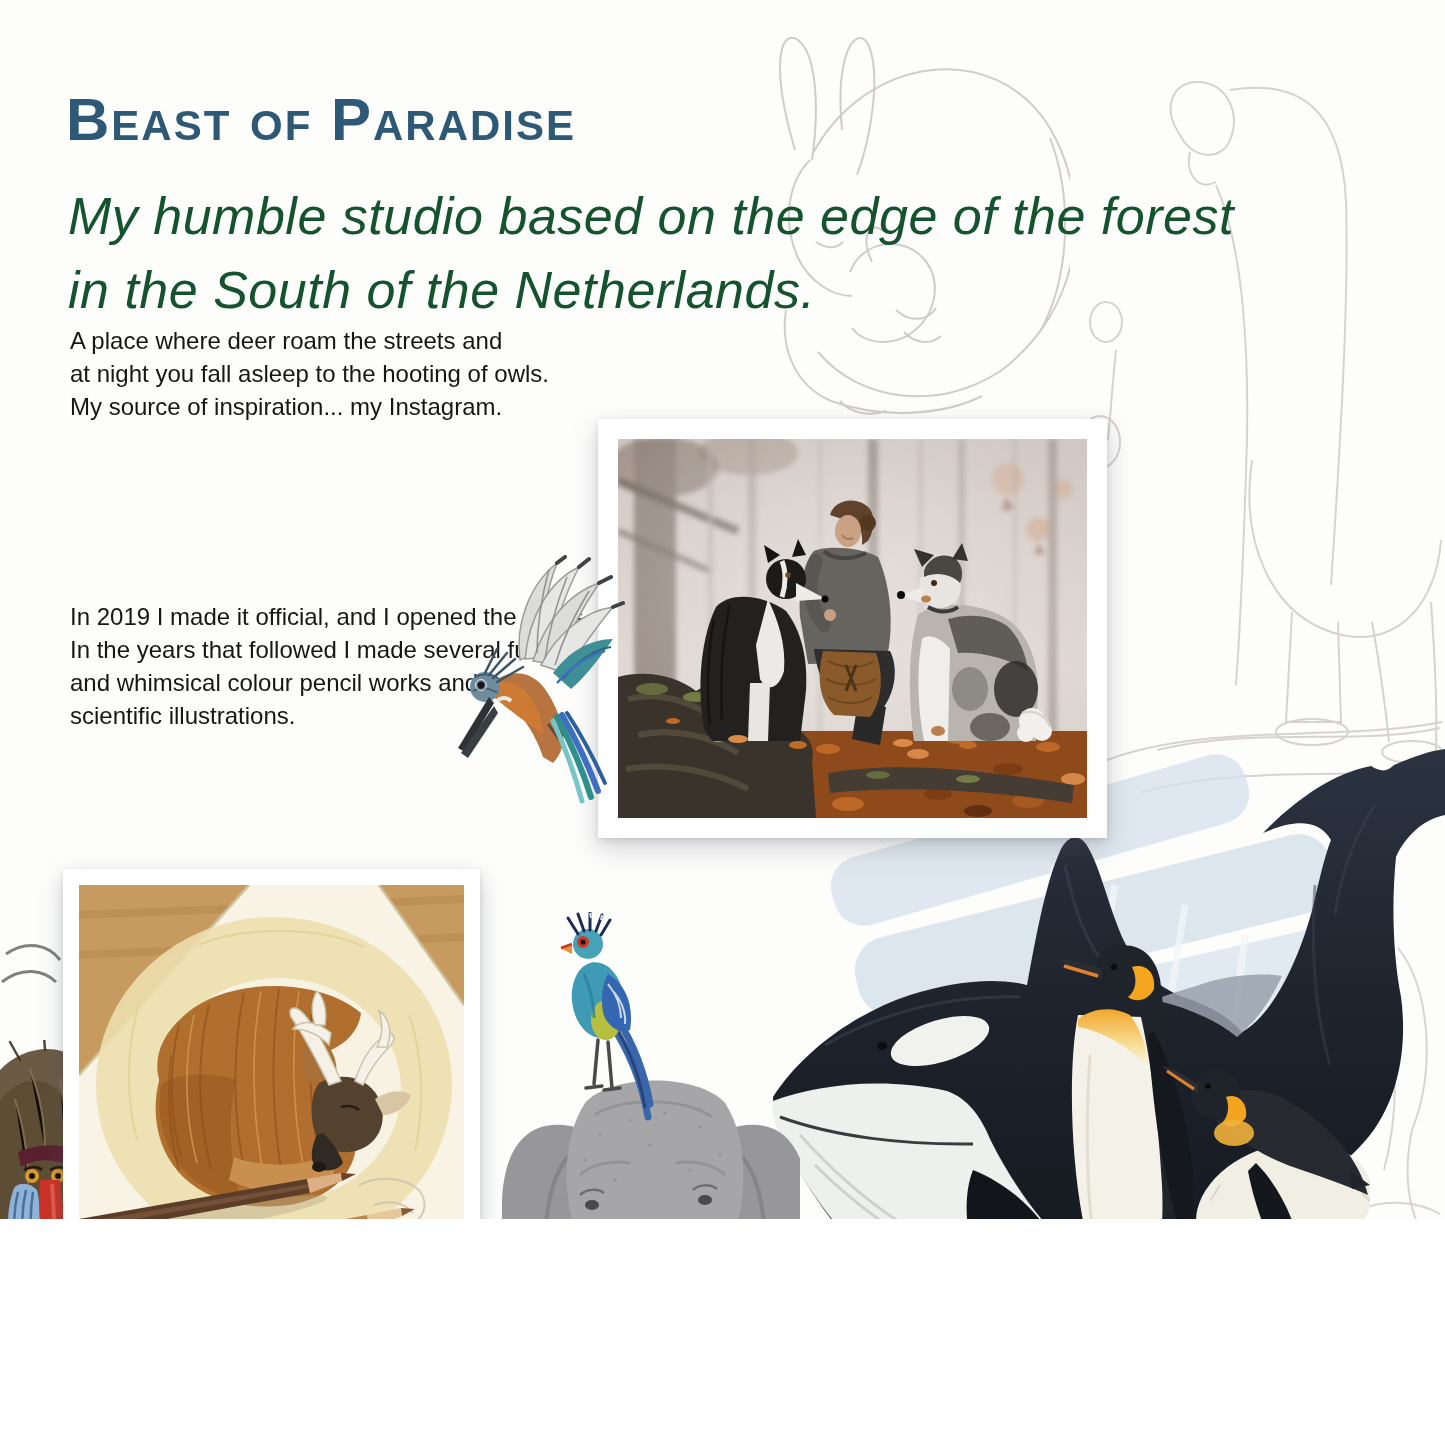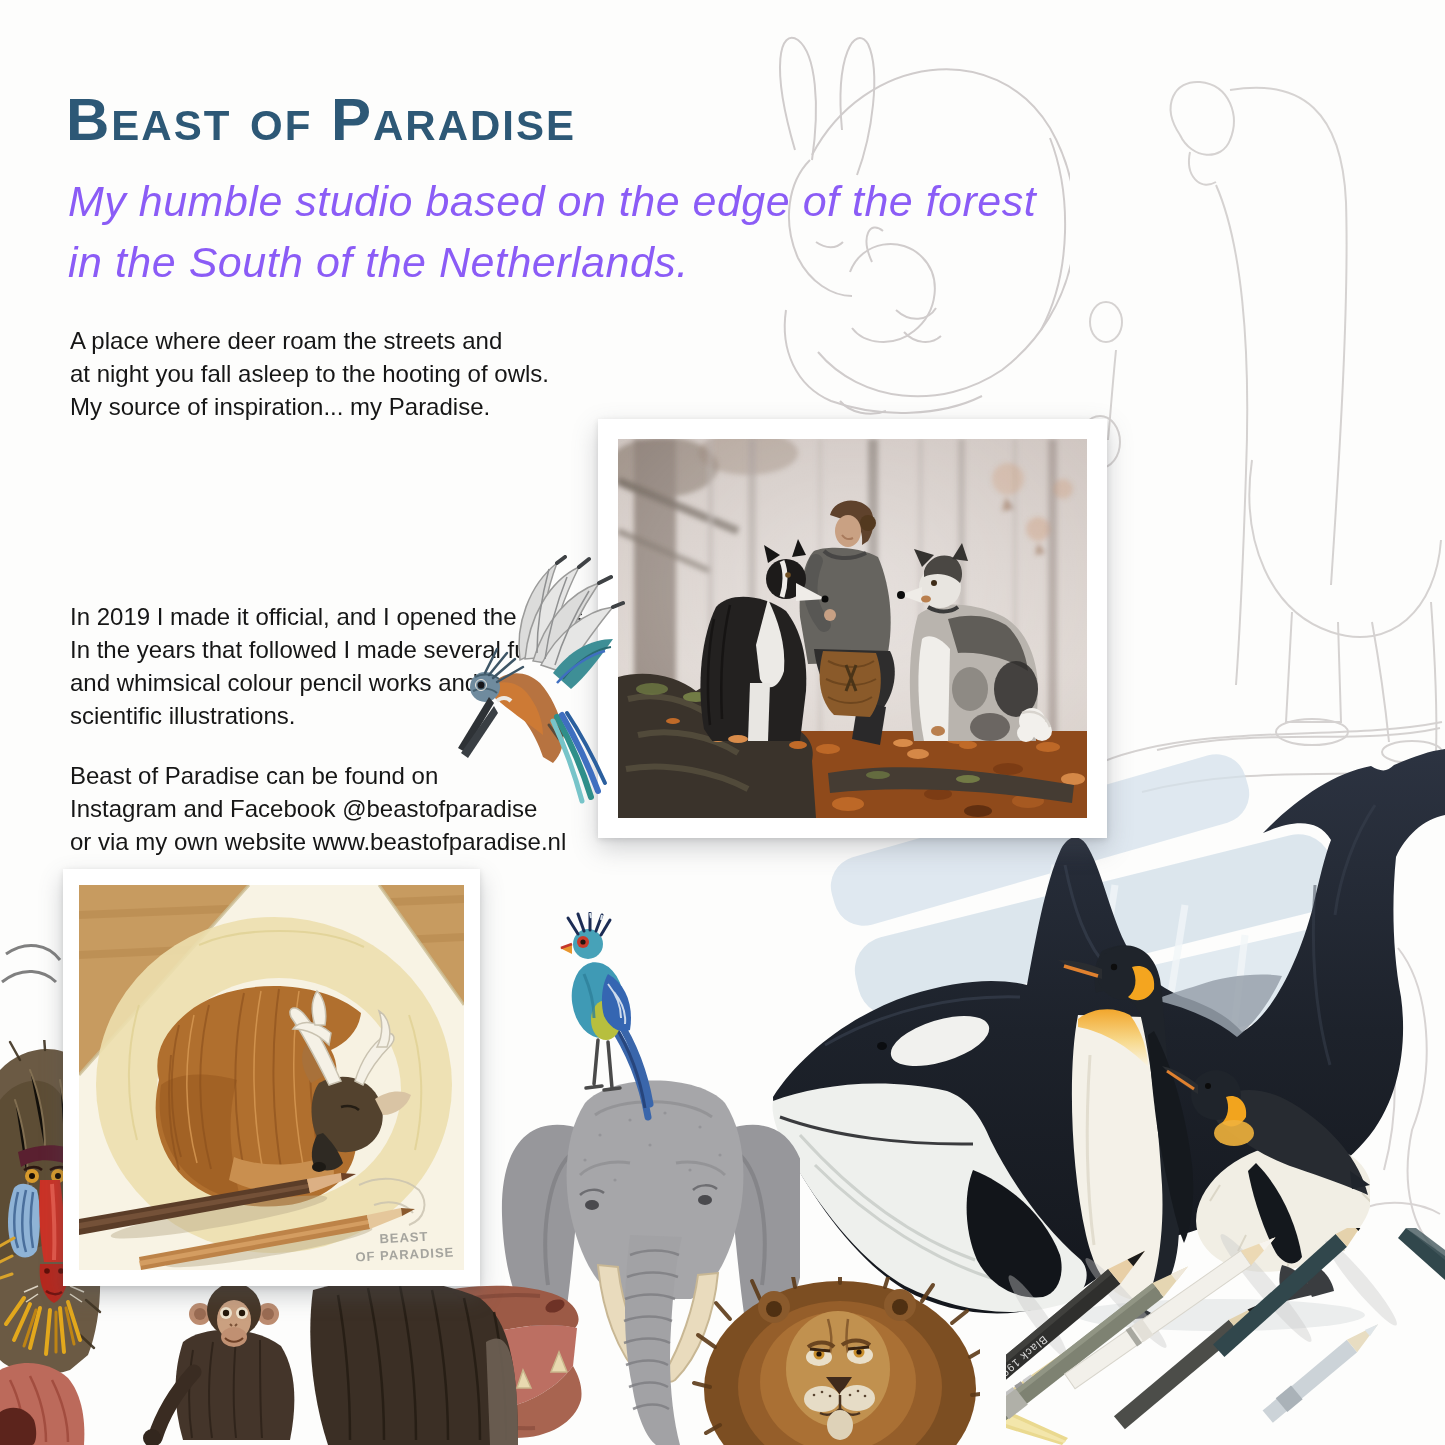--- a/index.html
+++ b/index.html
@@ -1,23 +1,23 @@
 <!DOCTYPE html>
 <html><head>
 <meta charset="utf-8">
 <style>
   html,body{margin:0;padding:0;background:#ffffff;}
-  .page{position:relative;width:1445px;height:1445px;background:#fdfdfc;overflow:hidden;
+  .page{position:relative;width:1445px;height:1219px;background:#fdfdfc;overflow:hidden;
         font-family:"Liberation Sans",sans-serif;}
   .abs{position:absolute;}
   .prelined{white-space:pre-line;}
   
   .title{left:66px;top:48px;font-size:60px;font-weight:bold;color:#2d5876;
          font-variant:small-caps;letter-spacing:2px;line-height:1.05;}
-  .subtitle{left:68px;top:128px;font-size:43px;font-style:italic;color:#8b5cf6;
+  .subtitle{left:68px;top:128px;font-size:52px;font-style:italic;color:#14532d;
             line-height:1.42;letter-spacing:.5px;width:1200px;}
   
   .para{left:70px;width:560px;font-size:24px;line-height:33px;color:#161616;}
   .p1{top:300px}.p2{top:432px}.p3{top:576px}.p4{top:735px}
   
   .photo-frame{left:598px;top:419px;width:469px;height:379px;background:#ffffff;
      padding:20px;box-shadow:0 10px 24px rgba(90,95,105,.28),0 2px 6px rgba(0,0,0,.12);}
   .deer-frame{left:63px;top:869px;width:385px;height:385px;background:#ffffff;
      padding:16px;box-shadow:0 10px 22px rgba(90,95,105,.3),0 2px 6px rgba(0,0,0,.12);}
   .watermark{right:26px;bottom:22px;font-size:13px;font-weight:bold;color:#a5a49e;
@@ -81,28 +81,25 @@
       <path d="M2,62 C22,46 44,50 56,62"></path>
     </g>
   </svg>
 
   <h1 class="abs title">Beast of Paradise</h1>
   <p class="abs subtitle prelined">My humble studio based on the edge of the forest
 in the South of the Netherlands.</p>
 
   <p class="abs para p1 prelined">A place where deer roam the streets and
 at night you fall asleep to the hooting of owls.
-My source of inspiration... my Paradise.</p>
+My source of inspiration... my Instagram.</p>
   <p class="abs para p3 prelined">In 2019 I made it official, and I opened the doors.
 In the years that followed I made several fun
 and whimsical colour pencil works and
 scientific illustrations.</p>
-  <p class="abs para p4 prelined">Beast of Paradise can be found on
-Instagram and Facebook @beastofparadise
-or via my own website www.beastofparadise.nl</p>
 
   <svg class="abs" style="left:755px;top:745px" width="690" height="600" viewBox="0 0 690 600">
     <defs>
       <linearGradient id="orcabody" x1="0" y1="0" x2="0" y2="1">
         <stop offset="0" stop-color="#2c3341"></stop>
           <stop offset=".5" stop-color="#1d222b"></stop>
           <stop offset="1" stop-color="#14171d"></stop>
       </linearGradient>
     </defs>
     <g opacity=".75">

